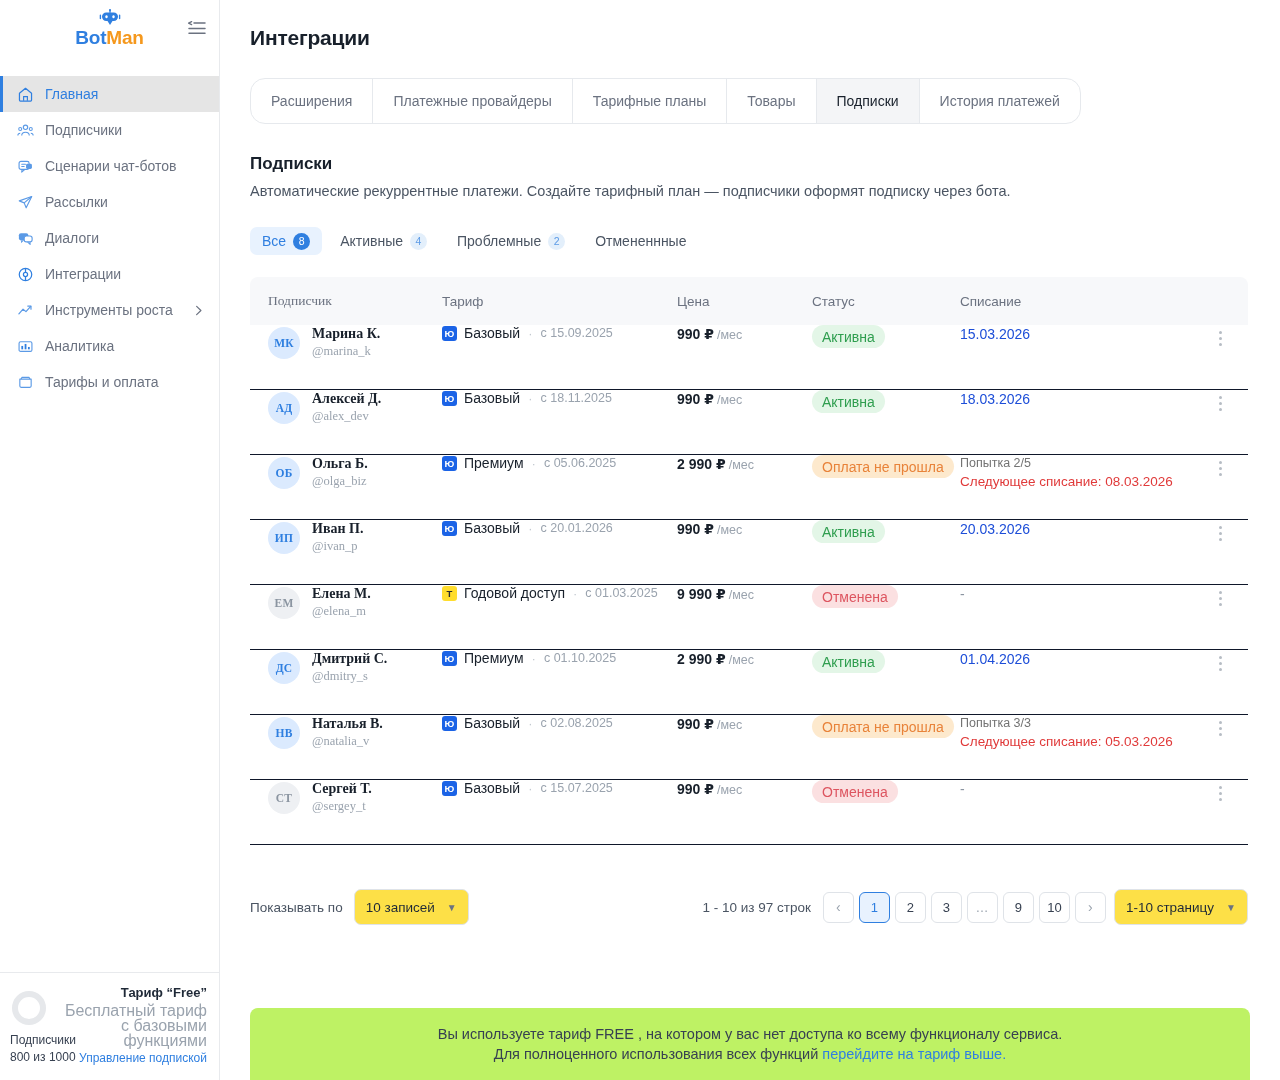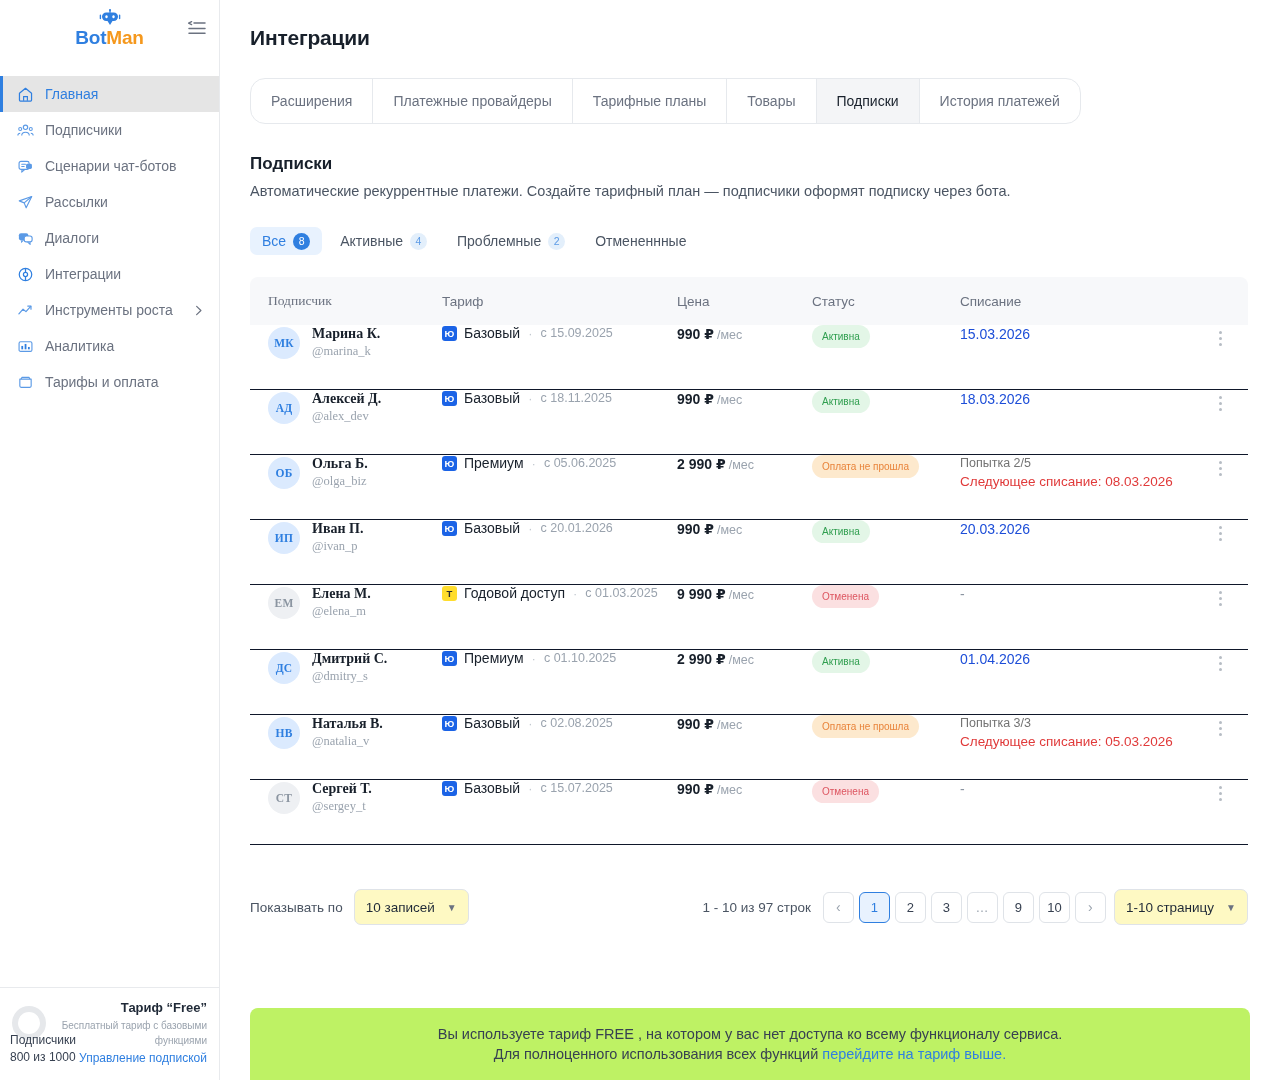--- a/index.html
+++ b/index.html
@@ -65,21 +65,21 @@
     padding: 12px 12px 14px 12px;
     display: flex; gap: 10px; align-items: flex-start;
   }
   .ring {
     width: 34px; height: 34px; flex: 0 0 34px; margin-top: 6px;
     border-radius: 50%;
     border: 6px solid #e6e8eb;
   }
   .plan-block { flex: 1; text-align: right; }
   .plan-title { font-size: 13px; font-weight: bold; color: #1f2937; line-height: 16px; }
-  .plan-desc { font-size: 10px; color: #9aa3ae; line-height: 15px; margin-top: 2px; }
+  .plan-desc { font-size: 16px; color: #9aa3ae; line-height: 15px; margin-top: 2px; }
   .plan-link { font-size: 12px; color: #2f7fe0; cursor: pointer; line-height: 16px; display:inline-block; margin-top:1px;}
   .subs-meta {
     position: absolute; left: 10px; bottom: 14px; text-align: left;
     font-size: 12px; color: #4b5563; line-height: 17px; pointer-events: none;
   }
   .subs-meta .sm-label { color: #374151; }
   .subs-meta .sm-count { color: #374151; }
 
   
   .main {
@@ -161,21 +161,21 @@
   .pay-icon.tf { background: #ffdd2d; color: #2b2b2b; }
   .plan-name { font-size: 14px; color: #18202b; }
   .plan-dot { color: #c3c9d0; font-size: 13px; margin: 0 1px; }
   .plan-since { font-size: 12.5px; color: #9aa3ae; white-space: nowrap; }
 
   .price-amt { font-size: 14px; font-weight: bold; color: #18202b; }
   .price-per { font-size: 12.5px; color: #9aa3ae; margin-left: 3px; }
 
   .badge {
     display: inline-flex; align-items: center; height: 23px; padding: 0 10px;
-    border-radius: 12px; font-size: 10px; white-space: nowrap;
+    border-radius: 12px; font-size: 14px; white-space: nowrap;
   }
   .badge.ok     { background: #e3f6e7; color: #2f9e4f; }
   .badge.warn   { background: #fde9cd; color: #e8833a; }
   .badge.cancel { background: #fbe0e1; color: #dd5560; }
 
   .chg-plain { font-size: 14px; color: #1d4ed8; }
   .chg-dash  { font-size: 14px; color: #8b95a1; }
   .chg-try   { font-size: 12.5px; color: #737373; line-height: 17px; }
   .chg-next  { font-size: 13.5px; color: #e03a3a; line-height: 19px; white-space: nowrap; }
 
@@ -186,21 +186,21 @@
   .pager {
     margin-top: 44px; width: 998px;
     display: flex; align-items: flex-end;
   }
   .pg-left { display: flex; align-items: center; gap: 11px; }
   .pg-label { font-size: 13.5px; color: #4b5563; }
   .select {
     display: flex; align-items: center; gap: 12px;
     height: 36px; padding: 0 11px;
     border: 1px solid #dfe3e8; border-radius: 7px;
-    font-size: 13.5px; color: #1f2937; background: #fef9c3; cursor: pointer;
+    font-size: 13.5px; color: #1f2937; background: #fde047; cursor: pointer;
     white-space: nowrap;
   }
   .caret { color: #6b7280; font-size: 10px; }
   .pg-right { margin-left: auto; display: flex; align-items: center; gap: 8px; }
   .pg-count { font-size: 13.5px; color: #4b5563; margin-right: 4px; }
   .pg-btns { display: flex; align-items: center; gap: 5px; }
   .pg-btn {
     min-width: 31px; height: 31px; padding: 0 6px;
     border: 1px solid #dfe3e8; border-radius: 6px; background: #fff;
     display: flex; align-items: center; justify-content: center;

